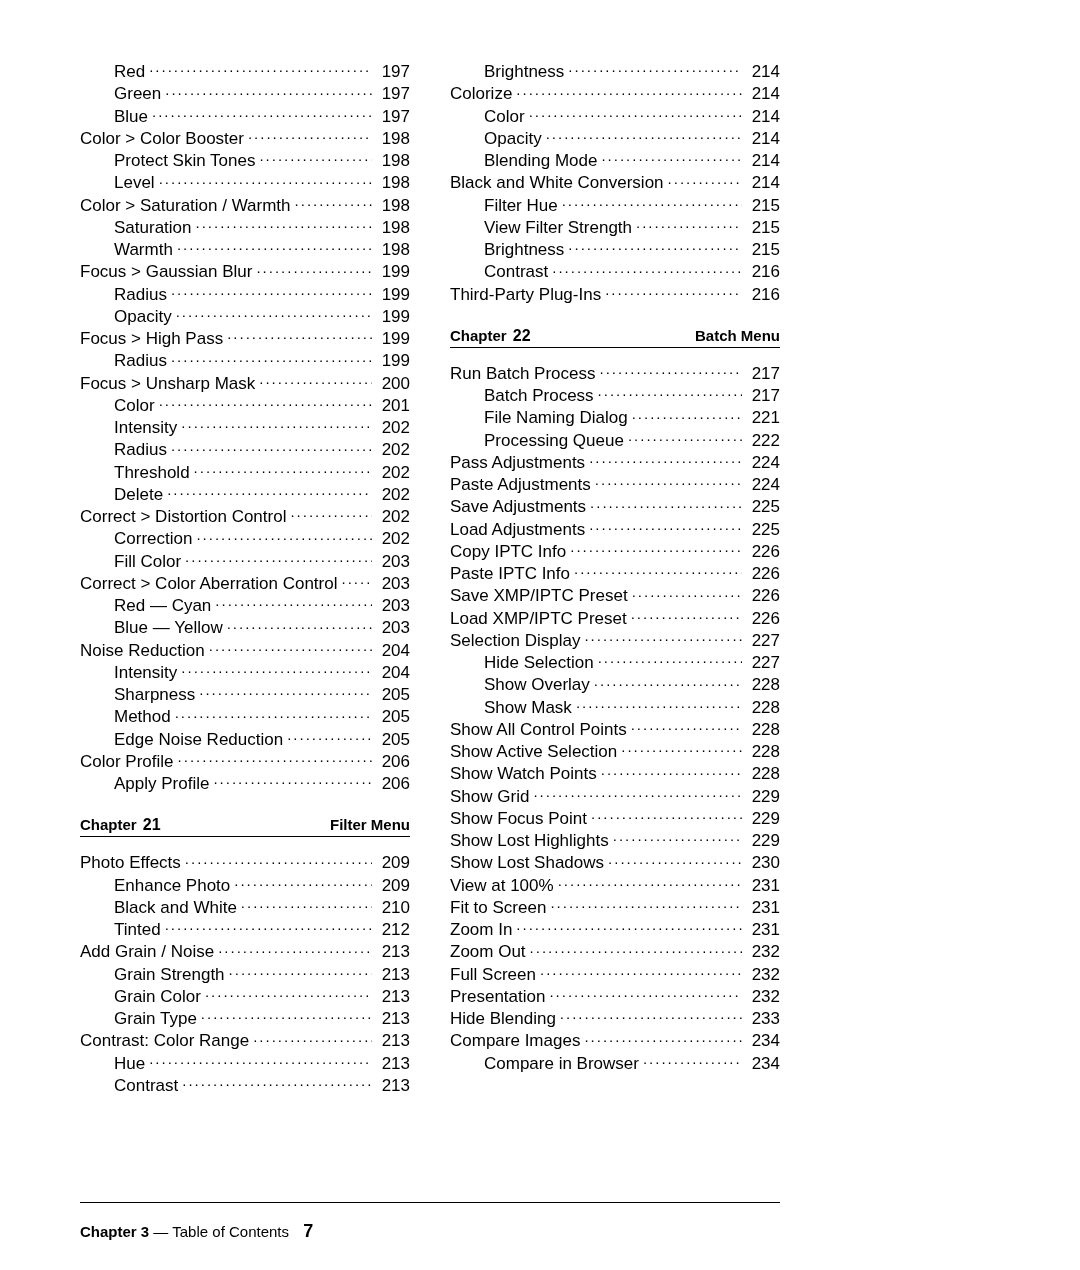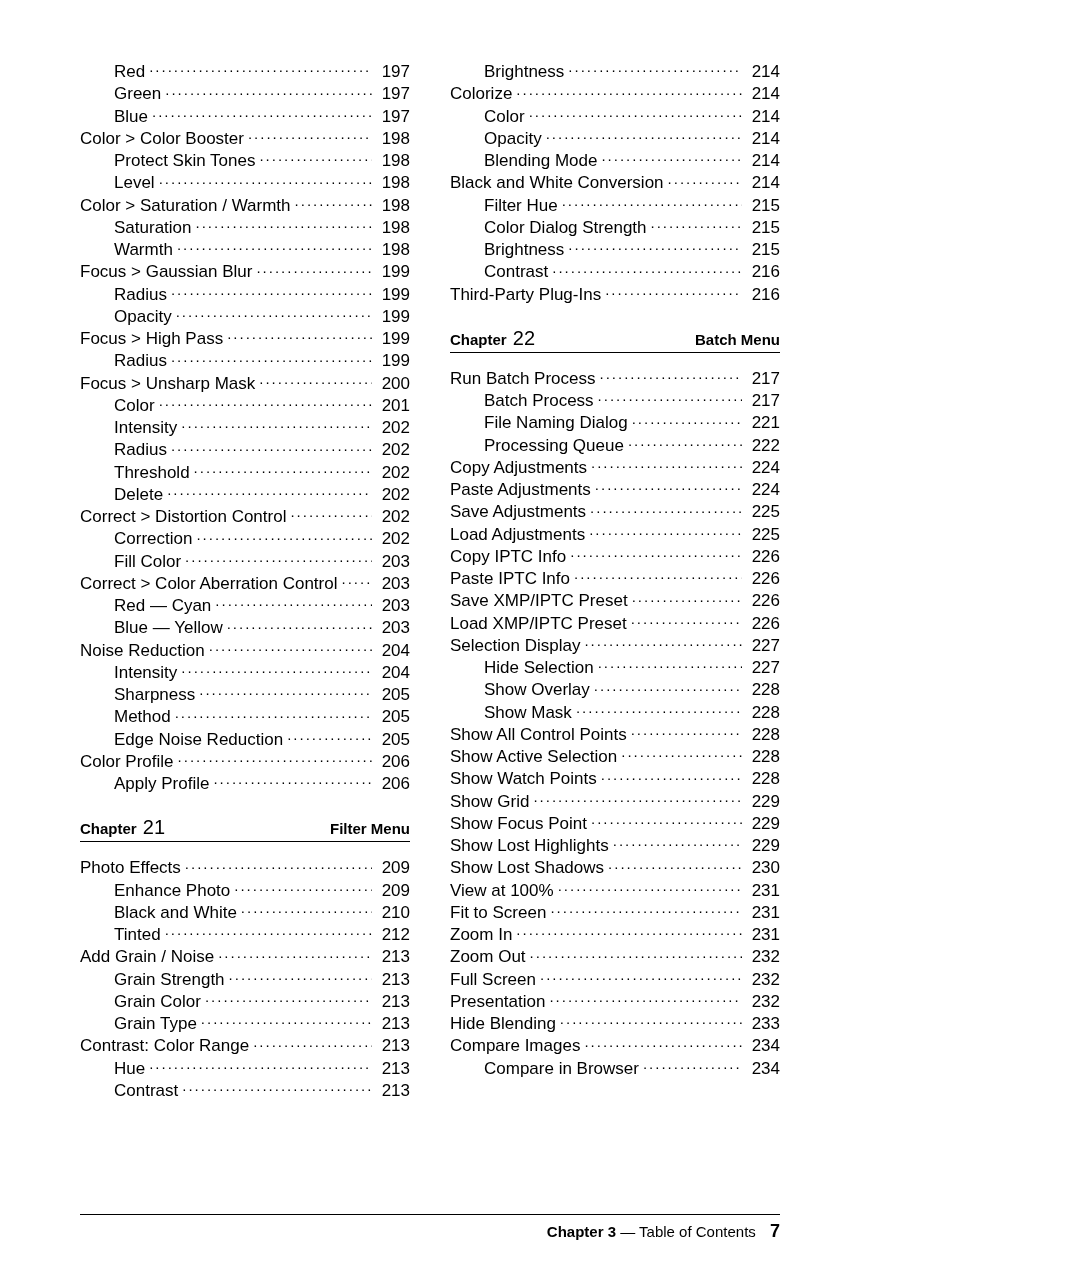--- a/index.html
+++ b/index.html
@@ -62,36 +62,36 @@
     border-bottom: 1.5px solid #000;
     margin-top: 22px;
     margin-bottom: 14px;
     padding-bottom: 2px;
   }
   .chapter-left {
     font-weight: 700;
     font-size: 15px;
   }
   .chapter-num {
-    font-weight: 400;
-    font-size: 20px;
+    font-weight: 700;
+    font-size: 16px;
     margin-left: 2px;
   }
   .chapter-title {
     font-weight: 700;
     font-size: 15px;
   }
   .footer {
     position: absolute;
     bottom: 28px;
     right: 80px;
     left: 80px;
     border-top: 1px solid #000;
-    padding-top: 6px;
-    text-align: right;
+    padding-top: 18px;
+    text-align: left;
     font-size: 15px;
   }
   .footer-bold { font-weight: 700; }
   .footer-pagenum { font-weight: 700; font-size: 18px; margin-left: 10px; }
 </style>
 </head>
 <body>
 
 <div class="page">
   <div class="columns" id="columns">
@@ -351,21 +351,21 @@
           <span class="toc-label">Black and White Conversion</span>
           <span class="toc-dots"></span>
           <span class="toc-page">214</span>
         </div>
         <div class="toc-row level1">
           <span class="toc-label">Filter Hue</span>
           <span class="toc-dots"></span>
           <span class="toc-page">215</span>
         </div>
         <div class="toc-row level1">
-          <span class="toc-label">Color Dialog Strength</span>
+          <span class="toc-label">View Filter Strength</span>
           <span class="toc-dots"></span>
           <span class="toc-page">215</span>
         </div>
         <div class="toc-row level1">
           <span class="toc-label">Brightness</span>
           <span class="toc-dots"></span>
           <span class="toc-page">215</span>
         </div>
         <div class="toc-row level1">
           <span class="toc-label">Contrast</span>
@@ -395,21 +395,21 @@
           <span class="toc-label">File Naming Dialog</span>
           <span class="toc-dots"></span>
           <span class="toc-page">221</span>
         </div>
         <div class="toc-row level1">
           <span class="toc-label">Processing Queue</span>
           <span class="toc-dots"></span>
           <span class="toc-page">222</span>
         </div>
         <div class="toc-row level0">
-          <span class="toc-label">Copy Adjustments</span>
+          <span class="toc-label">Pass Adjustments</span>
           <span class="toc-dots"></span>
           <span class="toc-page">224</span>
         </div>
         <div class="toc-row level0">
           <span class="toc-label">Paste Adjustments</span>
           <span class="toc-dots"></span>
           <span class="toc-page">224</span>
         </div>
         <div class="toc-row level0">
           <span class="toc-label">Save Adjustments</span>

